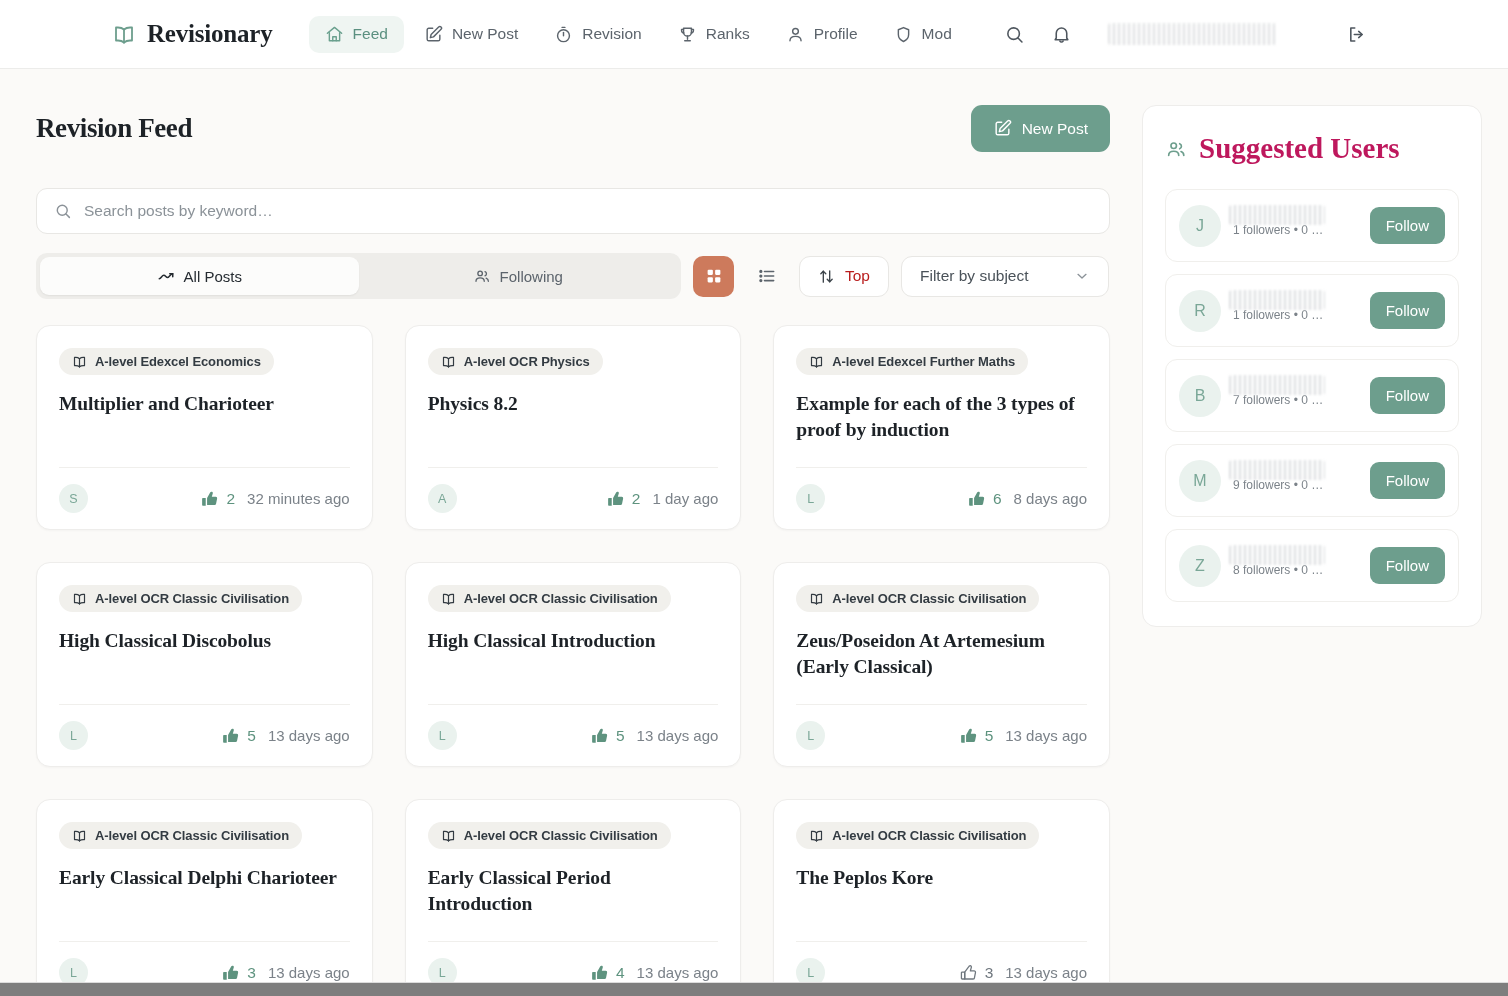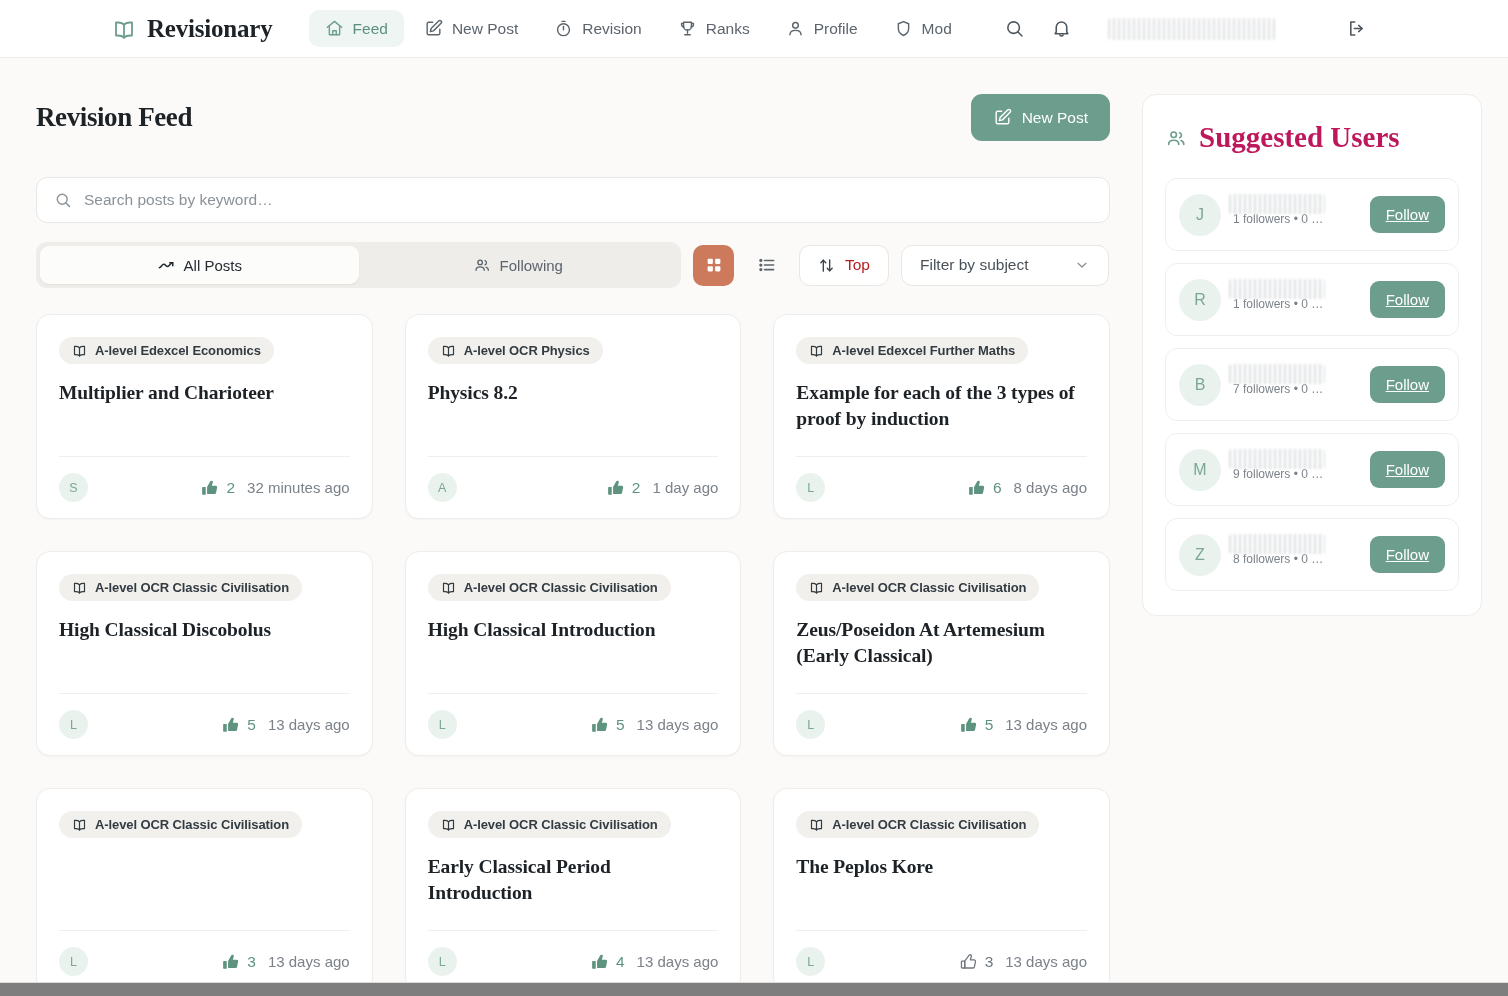--- a/index.html
+++ b/index.html
@@ -7,21 +7,21 @@
     width: 1508px;
     height: 996px;
     overflow: hidden;
     background: #fbfaf8;
     font-family: "Liberation Sans", sans-serif;
     -webkit-font-smoothing: antialiased;
   }
 
   
   .topnav {
-    height: 58px;
+    height: 69px;
     background: #ffffff;
     border-bottom: 1px solid #ececea;
     display: flex;
     align-items: center;
     padding: 0 24px 0 112px;
     position: relative;
   }
   .brand { display: flex; align-items: center; gap: 11px; margin-right: 36px; }
   .brand-name {
     font-family: "Liberation Serif", serif;
@@ -272,21 +272,20 @@
   .follow-btn {
     background: #6d9e8d;
     color: #fff;
     border: none;
     border-radius: 9px;
     padding: 10px 16px;
     font-size: 15px;
     cursor: pointer;
     flex: none;
     font-family: "Liberation Sans", sans-serif;
-    text-decoration: underline;
   }
 
   
   .hscroll {
     position: absolute;
     left: 0; bottom: 0;
     width: 1508px; height: 14px;
     background: #f1f1f1;
     border-top: 1px solid #dcdcdc;
   }
@@ -665,20 +664,21 @@
           <div class="badge">
             <span class="ic" style="color:#333b42">
               <svg width="15" height="15" viewBox="0 0 24 24" fill="none" stroke="currentColor" stroke-width="1.9" stroke-linecap="round" stroke-linejoin="round">
                 <path d="M12 7.5c-1.6-1.4-3.6-2-6-2H4v13h2c2.4 0 4.4.6 6 2"></path>
                 <path d="M12 7.5c1.6-1.4 3.6-2 6-2h2v13h-2c-2.4 0-4.4.6-6 2"></path>
                 <path d="M12 7.5v13"></path>
               </svg>
             </span>
             <span>A-level OCR Classic Civilisation</span>
           </div>
+          <div class="card-title">Early Classical Delphi Charioteer</div>
           <div class="card-foot">
             <div class="avatar">L</div>
             <div class="meta">
               <div class="likes liked">
                 <span class="ic">
                   <svg width="18" height="18" viewBox="0 0 24 24" fill="currentColor">
                     <path d="M2.5 10.5h3.8V21H2.5a1 1 0 0 1-1-1v-8.5a1 1 0 0 1 1-1Zm5.6 0L12.4 3a1.9 1.9 0 0 1 3.3 1.8L14.4 9h5.1a2 2 0 0 1 2 2.4l-1.4 7A2 2 0 0 1 18.1 20H8.1Z"></path>
                   </svg>
                 </span>
                 <span>3</span>

